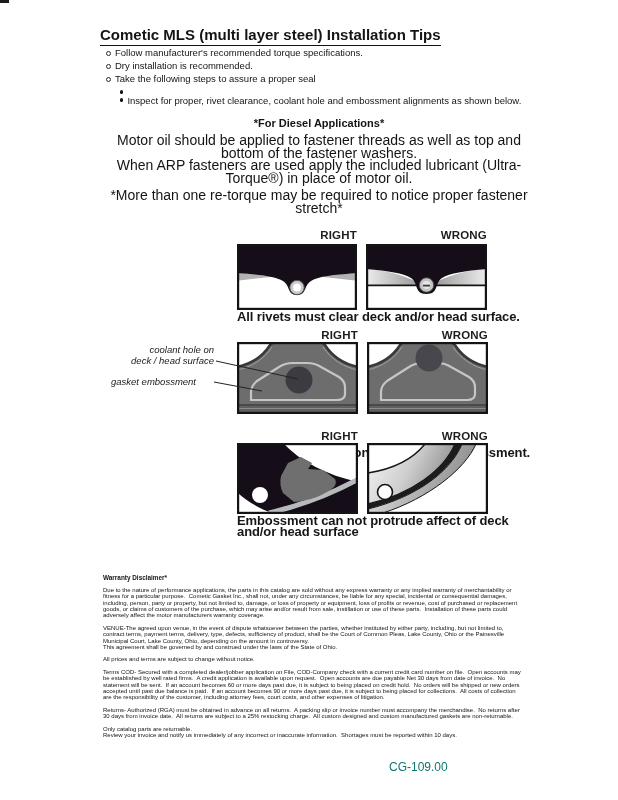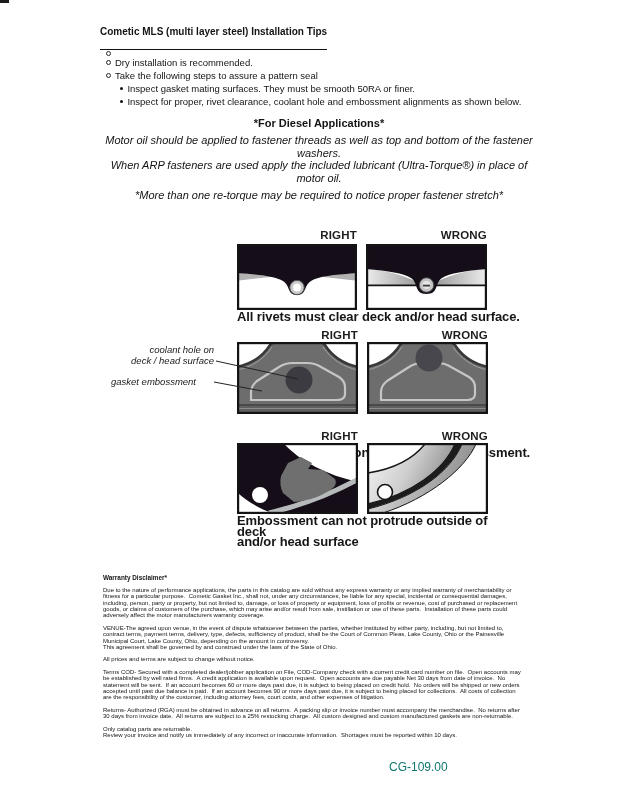--- a/index.html
+++ b/index.html
@@ -2,31 +2,31 @@
 <html><head>
 <meta charset="utf-8">
 <style>
   html,body{margin:0;padding:0;background:#ffffff;}
   .page{
     position:relative;width:618px;height:800px;background:#ffffff;overflow:hidden;
     font-family:"Liberation Sans", sans-serif;color:#141414;
   }
   .artifact{position:absolute;left:0;top:0;width:9px;height:3px;background:#1c1c1c;}
   .title{
-    position:absolute;left:100px;top:26px;font-size:10px;font-weight:bold;
-    border-bottom:1.6px solid #111;padding-bottom:12px;letter-spacing:0;white-space:nowrap;
+    position:absolute;left:100px;top:26px;font-size:15px;font-weight:bold;
+    border-bottom:1.6px solid #111;padding-bottom:2px;letter-spacing:0;white-space:nowrap;
   }
   .bullets{position:absolute;left:106px;top:46px;width:460px;font-size:9.5px;line-height:13.2px;}
   .b-row{display:flex;}
   .b-row.sub{padding-left:14px;}
   .dot-open{flex:0 0 auto;width:3px;height:3px;border:1px solid #2a2a2a;border-radius:50%;margin:4.6px 4px 0 0;}
   .dot-fill{flex:0 0 auto;width:3.4px;height:3.4px;background:#111;border-radius:50%;margin:4.6px 4px 0 0;}
   .diesel{position:absolute;left:103px;top:117px;width:432px;text-align:center;}
   .diesel h2{margin:0 0 5px 0;font-size:11px;font-weight:bold;}
-  .diesel p{margin:0 0 5px 0;font-size:11px;line-height:12.5px;white-space:pre-line;font-style:italic;}
+  .diesel p{margin:0 0 5px 0;font-size:14px;line-height:12.5px;white-space:pre-line;}
   .dg-label{position:absolute;font-size:11.5px;font-weight:bold;letter-spacing:0.2px;text-align:right;color:#1d1d1d;}
   .dg-img{position:absolute;}
   .dg-img svg{display:block;}
   .caption{position:absolute;font-size:13px;font-weight:bold;letter-spacing:-0.1px;color:#161616;white-space:pre-line;line-height:10.5px;}
   .side-label{position:absolute;font-size:9.5px;line-height:11px;text-align:right;color:#1a1a1a;white-space:pre-line;font-style:italic;}
   .overlay{position:absolute;left:0;top:0;pointer-events:none;z-index:9;}
   .warranty{position:absolute;left:103px;top:574px;width:505px;}
   .warranty h3{margin:0 0 6px 0;font-size:6.4px;font-weight:bold;}
   .warranty p{margin:0 0 6.2px 0;font-size:6px;line-height:6.35px;white-space:pre;letter-spacing:0;}
   .pagenum{position:absolute;left:389px;top:760px;font-size:12px;color:#0f766e;}
@@ -36,32 +36,32 @@
 
 <div class="page">
 
   <div class="artifact"></div>
 
   <div class="title">Cometic MLS (multi layer steel) Installation Tips</div>
 
   <div class="bullets">
     <div class="b-row">
       <span class="dot-open"></span>
+      <span>Follow manufacturer's recommended torque specifications.</span>
     </div>
     <div class="b-row">
       <span class="dot-open"></span>
       <span>Dry installation is recommended.</span>
     </div>
     <div class="b-row">
       <span class="dot-open"></span>
-      <span>Take the following steps to assure a pattern seal</span>
+      <span>Take the following steps to assure a proper seal</span>
     </div>
     <div class="b-row sub">
       <span class="dot-fill"></span>
-      <span>Inspect gasket mating surfaces.  They must be smooth 50RA or finer.</span>
     </div>
     <div class="b-row sub">
       <span class="dot-fill"></span>
       <span>Inspect for proper, rivet clearance, coolant hole and embossment alignments as shown below.</span>
     </div>
   </div>
 
   <div class="diesel">
     <h2>*For Diesel Applications*</h2>
     <p>Motor oil should be applied to fastener threads as well as top and bottom of the fastener washers.
@@ -182,21 +182,21 @@
       </defs>
       <rect x="0" y="0" width="121" height="71" fill="#ffffff"></rect>
       <path d="M1,30 C26,26 46,16 58,1 L88,1 C77,27 45,51 1,61 Z" fill="url(#g3a)" stroke="#161616" stroke-width="1.4"></path>
       <path d="M88,1 C77,27 45,51 1,61 L1,66 C50,54 84,28 95,1 Z" fill="#1c1c1c"></path>
       <path d="M95,1 C84,28 50,54 1,66 L1,70 H16 C62,55 98,26 109,1 Z" fill="url(#g3b)" stroke="#161616" stroke-width="1"></path>
       <circle cx="18" cy="49" r="7.5" fill="#ffffff" stroke="#141414" stroke-width="1.6"></circle>
       <rect x="1.1" y="1.1" width="118.8" height="68.8" fill="none" stroke="#141414" stroke-width="2.2"></rect>
     </svg>
   </div>
 
-  <div class="caption" style="left:237px;top:516px;width:280px;">Embossment can not protrude outside of deck
+  <div class="caption" style="left:237px;top:516px;width:280px;">Embossment can not protrude affect of deck
 and/or head surface</div>
 
   <svg class="overlay" width="618" height="800">
     <line x1="216" y1="361" x2="298" y2="379" stroke="#222" stroke-width="1"></line>
     <line x1="214" y1="382" x2="262" y2="391" stroke="#222" stroke-width="1"></line>
   </svg>
 
   <div class="warranty">
     <h3>Warranty Disclaimer*</h3>
     <p>Due to the nature of performance applications, the parts in this catalog are sold without any express warranty or any implied warranty of merchantability or

